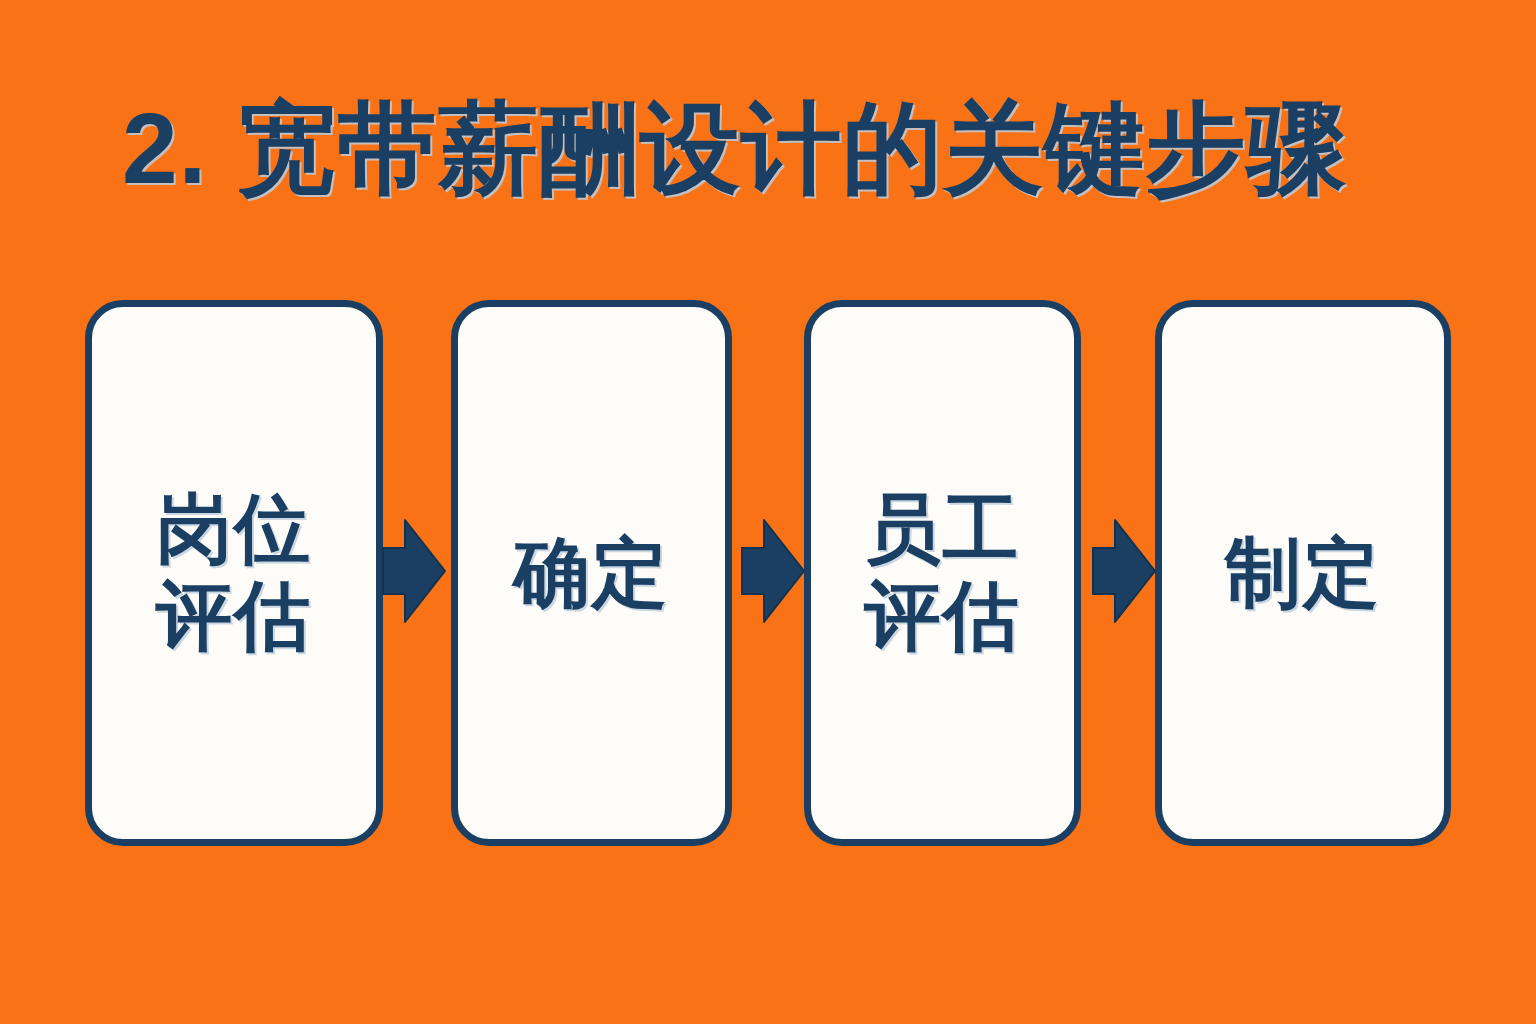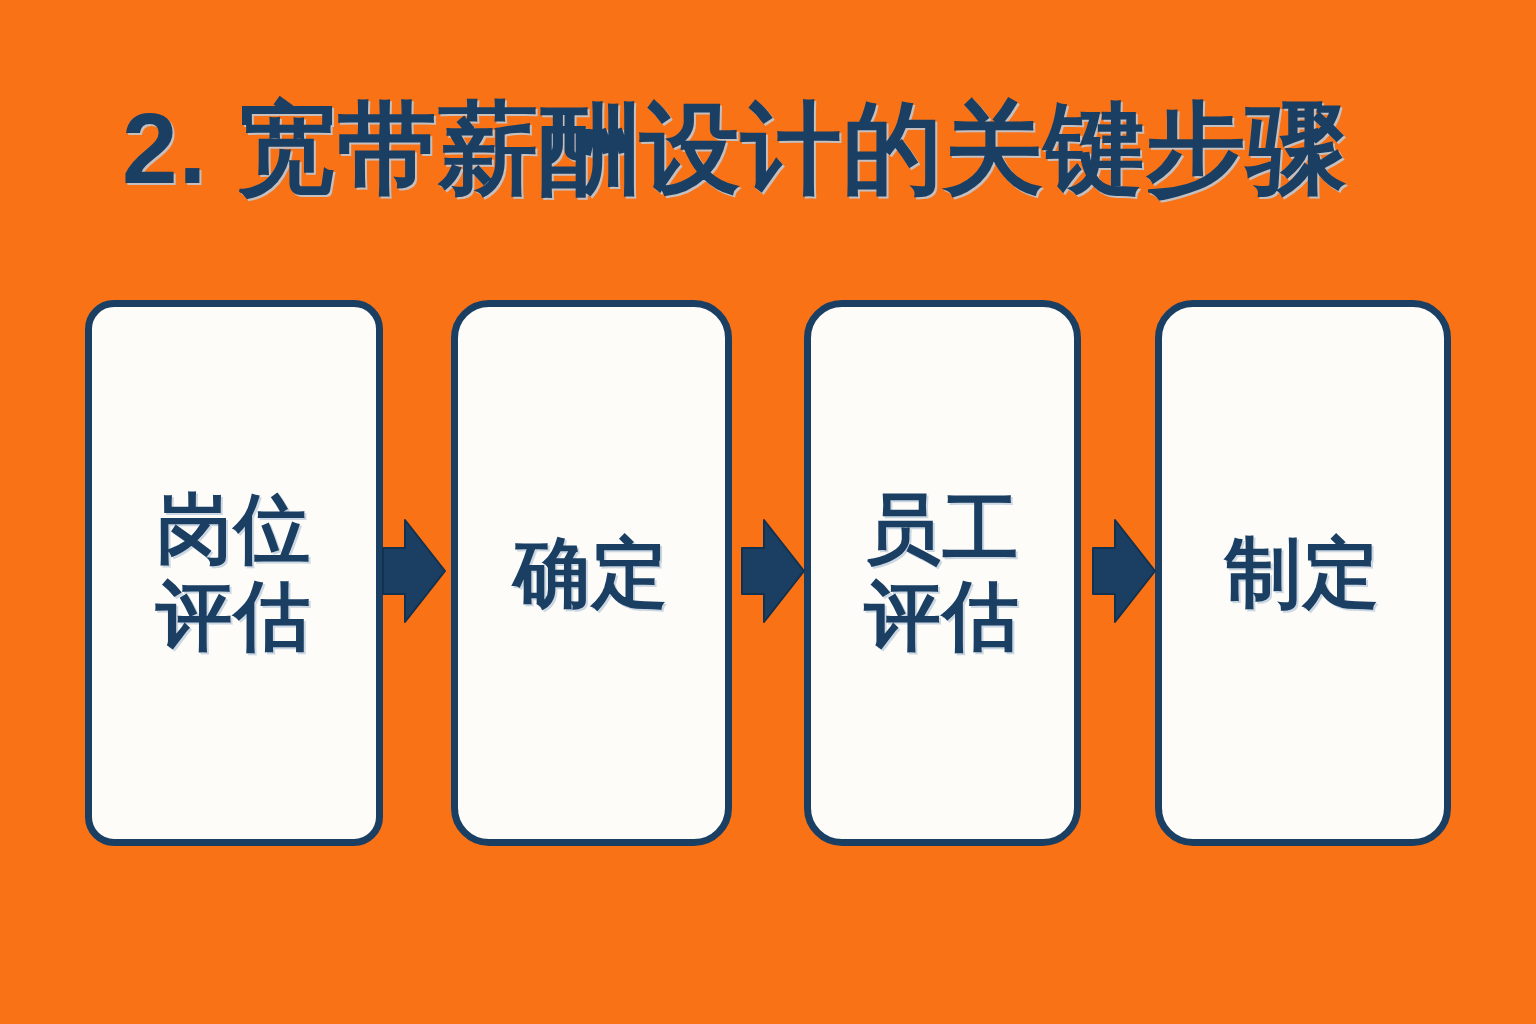--- a/index.html
+++ b/index.html
@@ -68,21 +68,21 @@
     font-size: 76px;
     line-height: 1.14;
     font-weight: 700;
     color: #1b3f63;
     letter-spacing: 2px;
     white-space: nowrap;
     text-shadow: 2px 2px 0 rgba(190, 205, 220, 0.8);
   }
 
   
-  #step-box-1 { left: 85px;   width: 298px; border-radius: 29px; }
+  #step-box-1 { left: 85px;   width: 298px; }
   #step-box-2 { left: 451px;  width: 281px; }
   #step-box-3 { left: 804px;  width: 277px; align-items: center; }
   #step-box-4 { left: 1155px; width: 296px; }
 
   
   .flow-arrow {
     position: absolute;
     top: 518px;
     width: 68px;
     height: 106px;

